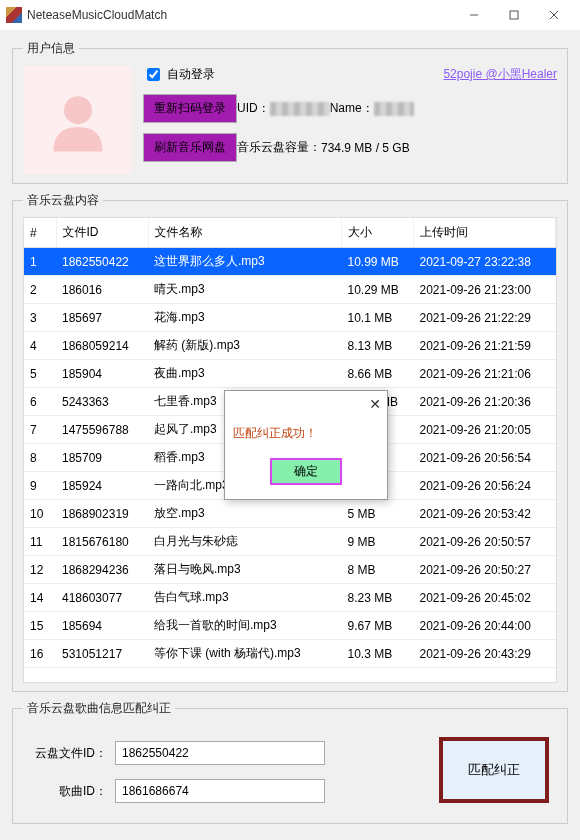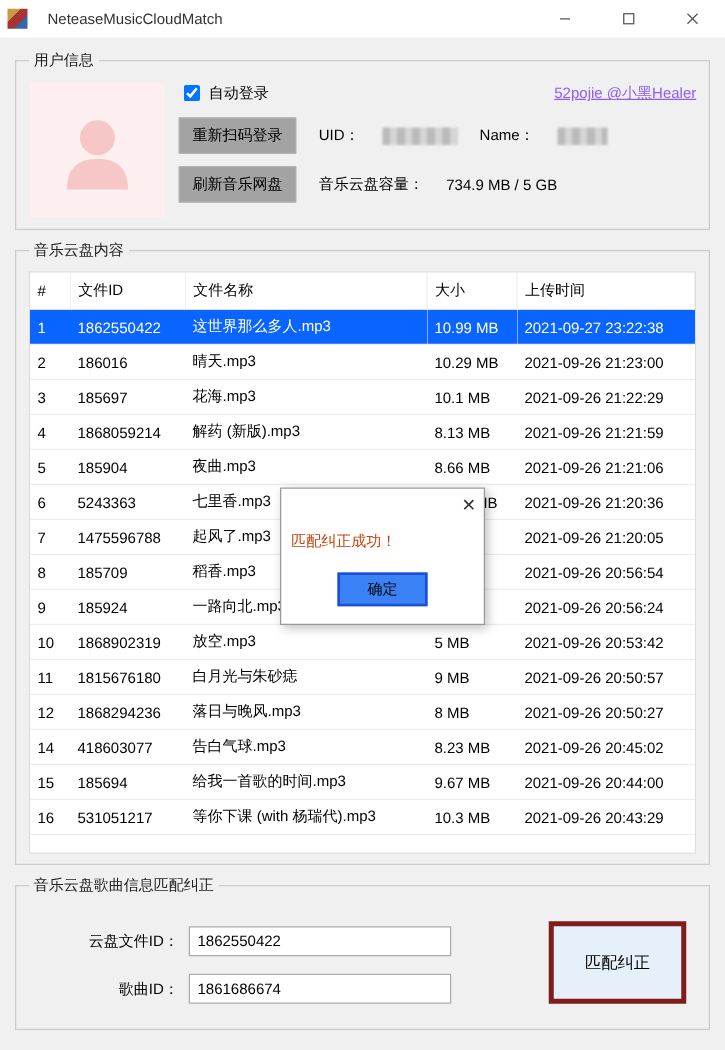--- a/index.html
+++ b/index.html
@@ -1,53 +1,53 @@
 <!DOCTYPE html>
 <html><head>
 <meta charset="utf-8">
 <style>
 * { box-sizing: border-box; font-family: "Microsoft YaHei", "Segoe UI", sans-serif; }
 body { margin: 0; background: #f0f0f0; width: 580px; height: 840px; overflow: hidden; display: flex; flex-direction: column; }
-.titlebar { height: 30px; background: #fff; display: flex; align-items: center; padding: 0 6px; font-size: 12px; color: #333; gap: 11px; }
+.titlebar { height: 30px; background: #fff; display: flex; align-items: center; padding: 0 6px; font-size: 12px; color: #333; }
 .titlebar .icon { width: 16px; height: 16px; margin-right: 5px; background: linear-gradient(135deg,#c94 33%,#a33 33% 66%,#36a 66%); display:inline-block;}
 .titlebar .title { flex: 1; }
 .titlebar .winbtn { width: 40px; height: 30px; display: flex; align-items: center; justify-content: center; color: #555; }
 .titlebar .winbtn svg{width:10px;height:10px;}
 .content { flex: 1; padding: 10px 12px 16px 12px; display: flex; flex-direction: column; gap: 8px; overflow:hidden;}
 fieldset { border: 1px solid #ccc; padding: 8px 10px; margin: 0; }
 legend { font-size: 12px; color: #222; padding: 0 4px; }
 .userinfo-body { display: flex; gap: 10px; }
 .avatar { width: 110px; height: 110px; background: #fdefef; display: flex; align-items: center; justify-content: center; border:1px solid #eee;}
 .avatar svg{width:70px;height:70px;}
 .userinfo-right { flex: 1; display: flex; flex-direction: column; gap: 10px; font-size: 12px; }
-.row { display: flex; align-items: center; gap: 18px; }
+.row { display: flex; align-items: center; gap: 0; }
 .chk { display: flex; align-items: center; gap: 4px; }
 .chk input{width:13px;height:13px;}
 .link { color: #8b5cf6; text-decoration: underline; margin-left: auto; }
-.wbtn { background: #a3a3a3; border: 1px solid #adadad; padding: 5px 10px; font-size: 12px; min-width: 92px; text-align:center; }
+.wbtn { background: #a21caf; border: 1px solid #adadad; padding: 5px 10px; font-size: 12px; min-width: 92px; text-align:center; }
 .blurtxt { display:inline-block; min-width:60px; height:14px; background:repeating-linear-gradient(90deg,#bbb,#bbb 6px,#d5d5d5 6px,#d5d5d5 12px); filter:blur(1px); vertical-align:middle;}
 .cloudlist { flex:1; display:flex; flex-direction:row; overflow:hidden;}
 .tablewrap { flex:1; overflow:hidden; border:1px solid #ddd; background:#fff; position:relative;}
 table { width: 100%; border-collapse: collapse; font-size: 12px; }
 thead th { background: #fff; text-align: left; font-weight: normal; padding: 6px 6px; border-bottom: 1px solid #e0e0e0; border-right:1px solid #f0f0f0; position:sticky; top:0;}
 tbody td { padding: 5px 6px; border-bottom: 1px solid #eee; white-space:nowrap; overflow:hidden; text-overflow:ellipsis;}
 tbody tr.sel td { background: #0a64ff; color: #fff; }
 .col-idx{width:32px;} .col-id{width:92px;} .col-sz{width:72px;} .col-tm{width:142px;}
 .matchfix { display:flex; gap:10px; align-items:stretch; padding:12px 8px;}
 .matchfix .fields{flex:1; display:flex; flex-direction:column; gap:14px; padding-top:4px;}
-.matchfix .frow{display:flex; align-items:center; gap:8px; font-size:12px;margin-left:36px;}
+.matchfix .frow{display:flex; align-items:center; gap:8px; font-size:12px;}
 .matchfix label{width:76px; text-align:right;}
 .matchfix input[type=text]{flex:0 0 210px; border:1px solid #aaa; padding:4px 6px; font-size:12px;}
 .bigbtn{width:110px; border:4px solid #7f1d1d; background:#e5f0fb; font-size:13px; display:flex;align-items:center;justify-content:center;}
 .dialog{position:absolute; left:224px; top:390px; width:164px; background:#fff; border:1px solid #999; box-shadow:2px 2px 8px rgba(0,0,0,.25); z-index:10;}
 .dialog .dtop{height:26px; display:flex; align-items:center; justify-content:flex-end; padding:0 6px;}
 .dialog .dtop .x{font-size:14px; color:#333;}
 .dialog .dbody{padding:8px 8px 6px; font-size:12px; color:#c2410c;}
 .dialog .dfoot{display:flex; justify-content:center; padding:10px 0 14px;}
-.dialog .dok{border:2px solid #1d4ed8; background:#3b82f6; padding:3px 22px; font-size:12px;}
+.dialog .dok{border:2px solid #d946ef; background:#86efac; padding:3px 22px; font-size:12px;}
 </style>
 </head>
 <body>
 
 <div class="titlebar">
   <span class="icon"></span>
   <span class="title">NeteaseMusicCloudMatch</span>
   <div class="winbtn">
       <svg viewBox="0 0 10 10">
         <line x1="1" y1="5" x2="9" y2="5" stroke="#555" stroke-width="1"></line>

